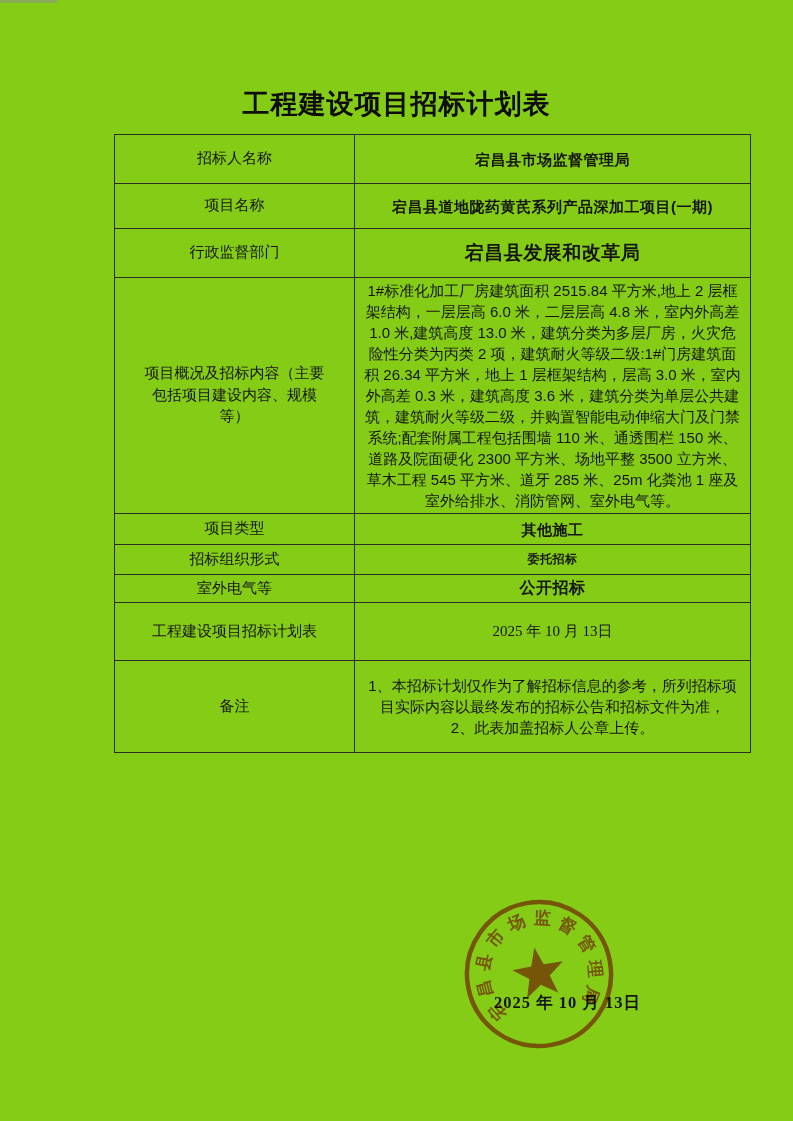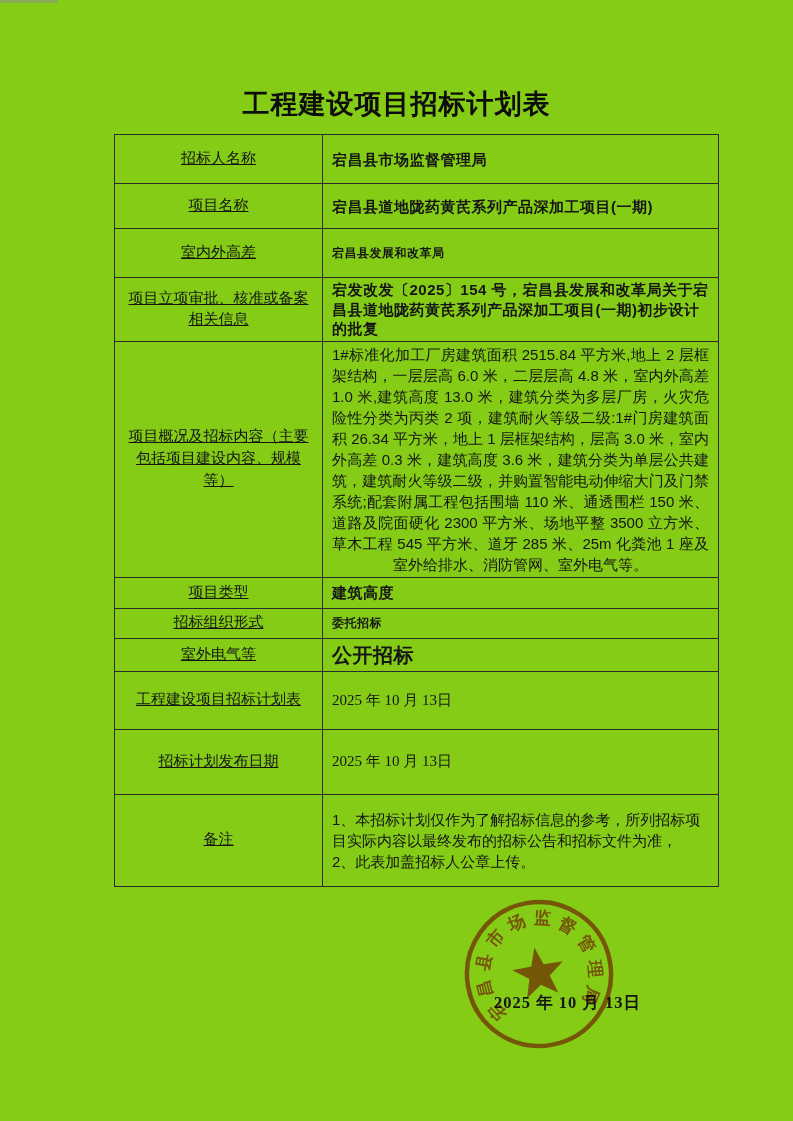--- a/index.html
+++ b/index.html
@@ -26,25 +26,24 @@
     width:568px;border-collapse:collapse;table-layout:fixed;
   }
   table.main td{
     border:1.6px solid #2c2c2c;
     vertical-align:middle;
     overflow:hidden;
   }
   td.lbl{
     width:191px;text-align:center;
     font-size:15px;line-height:1.45;font-weight:500;
-    padding:2px 8px;
-    text-decoration:underline;
+    padding:2px 24px;
   }
   td.val{
-    width:377px;
+    width:377px;text-align:center;
     font-size:15px;line-height:1.4;
     padding:2px 9px;
   }
   .v-hei{
     font-family:"Liberation Sans","DejaVu Sans",sans-serif;
     font-weight:600;font-size:15.5px;letter-spacing:.5px;
   }
   .v-body{
     font-size:13.4px;line-height:1.56;font-weight:500;
     text-align:justify;text-align-last:center;
@@ -93,49 +92,41 @@
     <tbody>
         <tr class="h1">
       <td class="lbl">招标人名称</td>
       <td class="val v-hei">宕昌县市场监督管理局</td>
     </tr>
     <tr class="h2">
       <td class="lbl">项目名称</td>
       <td class="val v-hei">宕昌县道地陇药黄芪系列产品深加工项目(一期)</td>
     </tr>
     <tr class="h3">
-      <td class="lbl">室内外高差</td>
-      <td class="val v-hei" style="font-size:12px">宕昌县发展和改革局</td>
-    </tr>
-    <tr class="h4">
-      <td class="lbl">项目立项审批、核准或备案相关信息</td>
-      <td class="val v-hei" style="line-height:1.3;font-size:15px">宕发改发〔2025〕154 号，宕昌县发展和改革局关于宕昌县道地陇药黄芪系列产品深加工项目(一期)初步设计的批复</td>
+      <td class="lbl">行政监督部门</td>
+      <td class="val v-hei" style="font-size:19px">宕昌县发展和改革局</td>
     </tr>
     <tr class="h5">
       <td class="lbl">项目概况及招标内容（主要包括项目建设内容、规模等）</td>
       <td class="val v-body">1#标准化加工厂房建筑面积 2515.84 平方米,地上 2 层框架结构，一层层高 6.0 米，二层层高 4.8 米，室内外高差 1.0 米,建筑高度 13.0 米，建筑分类为多层厂房，火灾危险性分类为丙类 2 项，建筑耐火等级二级:1#门房建筑面积 26.34 平方米，地上 1 层框架结构，层高 3.0 米，室内外高差 0.3 米，建筑高度 3.6 米，建筑分类为单层公共建筑，建筑耐火等级二级，并购置智能电动伸缩大门及门禁系统;配套附属工程包括围墙 110 米、通透围栏 150 米、道路及院面硬化 2300 平方米、场地平整 3500 立方米、草木工程 545 平方米、道牙 285 米、25m 化粪池 1 座及室外给排水、消防管网、室外电气等。</td>
     </tr>
     <tr class="h6">
       <td class="lbl">项目类型</td>
-      <td class="val v-hei" style="font-size:15px">建筑高度</td>
+      <td class="val v-hei" style="font-size:15px">其他施工</td>
     </tr>
     <tr class="h8">
       <td class="lbl">招标组织形式</td>
       <td class="val v-hei" style="font-size:12px">委托招标</td>
     </tr>
     <tr class="h9">
       <td class="lbl">室外电气等</td>
-      <td class="val v-hei" style="font-size:20px">公开招标</td>
+      <td class="val v-hei" style="font-size:16px">公开招标</td>
     </tr>
     <tr class="h10">
       <td class="lbl">工程建设项目招标计划表</td>
-      <td class="val">2025 年 10 月 13日</td>
-    </tr>
-    <tr class="h11">
-      <td class="lbl">招标计划发布日期</td>
       <td class="val">2025 年 10 月 13日</td>
     </tr>
     <tr class="h12">
       <td class="lbl">备注</td>
       <td class="val v-remark">1、本招标计划仅作为了解招标信息的参考，所列招标项目实际内容以最终发布的招标公告和招标文件为准，
 2、此表加盖招标人公章上传。</td>
     </tr>
   </tbody>
     </table>
 

